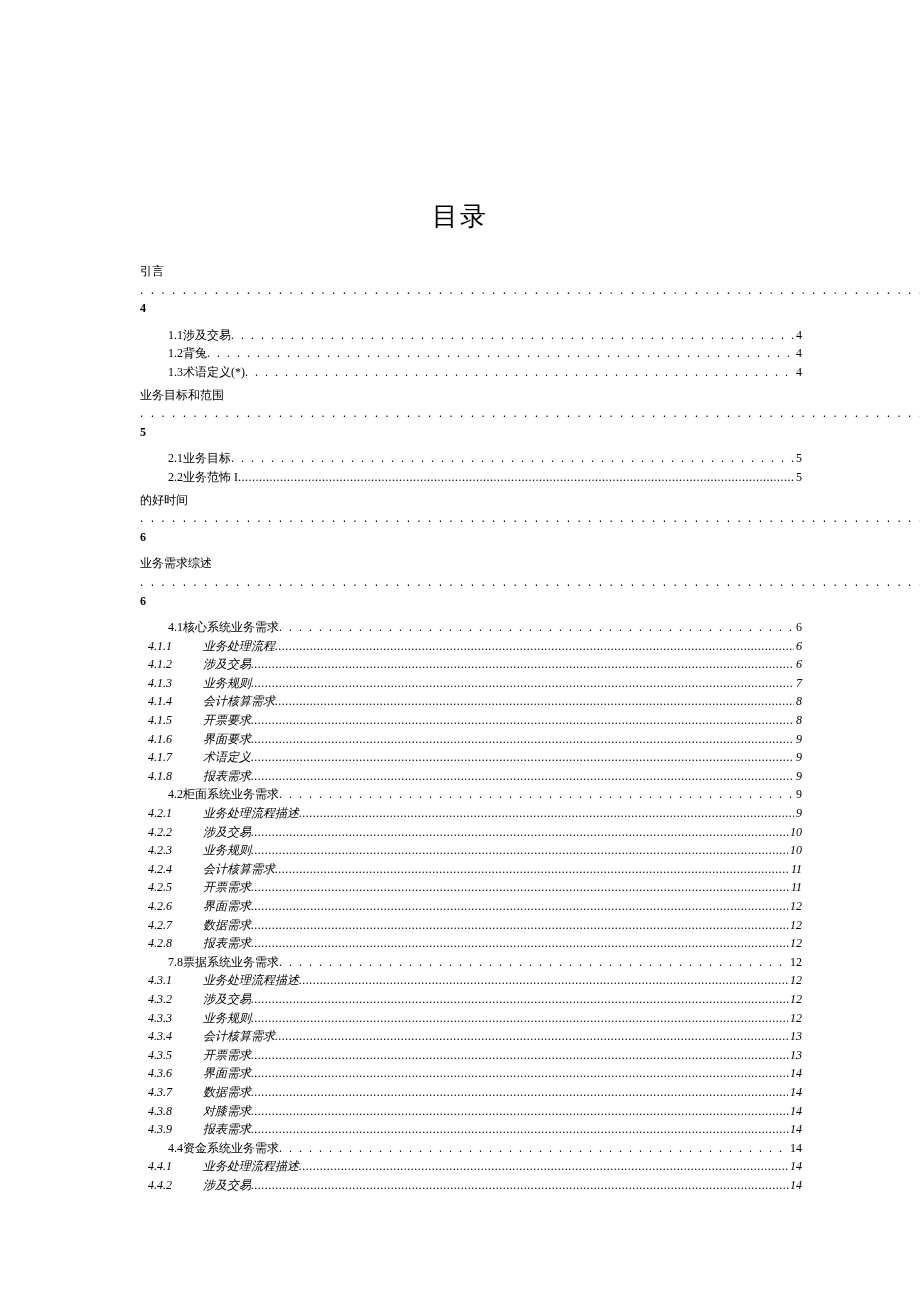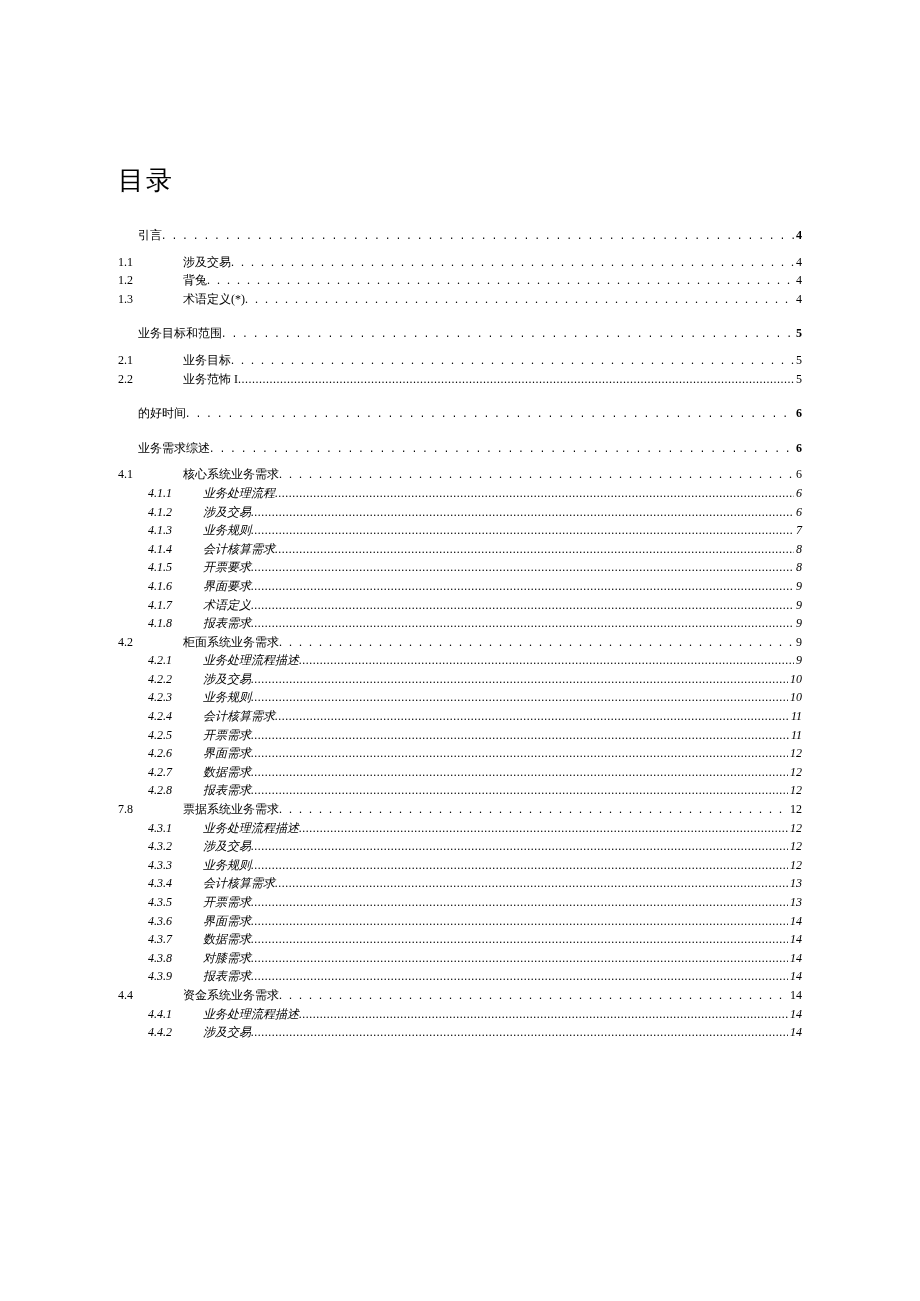--- a/index.html
+++ b/index.html
@@ -11,24 +11,24 @@
     }
     .page {
       width: 920px;
       height: 1301px;
       background: #fff;
       position: relative;
       padding: 80px 118px 0 118px;
       box-sizing: border-box;
     }
     .title {
-      text-align: left;
+      text-align: center;
       font-size: 26px;
       font-family: "SimSun", "宋体", serif;
-      margin-top: 83px;
+      margin-top: 119px;
       margin-bottom: 28px;
       letter-spacing: 2px;
     }
     .toc {
       font-size: 12px;
       line-height: 1.55;
     }
     .toc-line {
       display: flex;
       align-items: baseline;
@@ -50,22 +50,22 @@
     .leader.dense {
       letter-spacing: 0.5px;
       font-size: 12px;
     }
     .page-num {
       flex: 0 0 auto;
       margin-left: 2px;
     }
     .bold { font-family: "SimHei","黑体",sans-serif; font-weight: normal; }
     .bold .page-num { font-weight: bold; font-family: "SimSun", serif; }
-    .level0 { padding-left: 20px; margin-top: 16px; margin-bottom: 8px; }
-    .level1 { padding-left: 0px; }
+    .level0 { padding-left: 20px; margin-top: 4px; margin-bottom: 8px; flex-direction: column; }
+    .level1 { padding-left: 0px; text-align: right; }
     .level1 .toc-num { width: 65px; display:inline-block; }
     .level2 { padding-left: 30px; font-style: italic; }
     .level2 .toc-num { width: 55px; display:inline-block; }
     .level2 .toc-text { font-family: "KaiTi","楷体",serif;}
     .level2 .page-num { font-style: italic; }
   </style>
 </head>
 <body>
 
 <div class="page">

